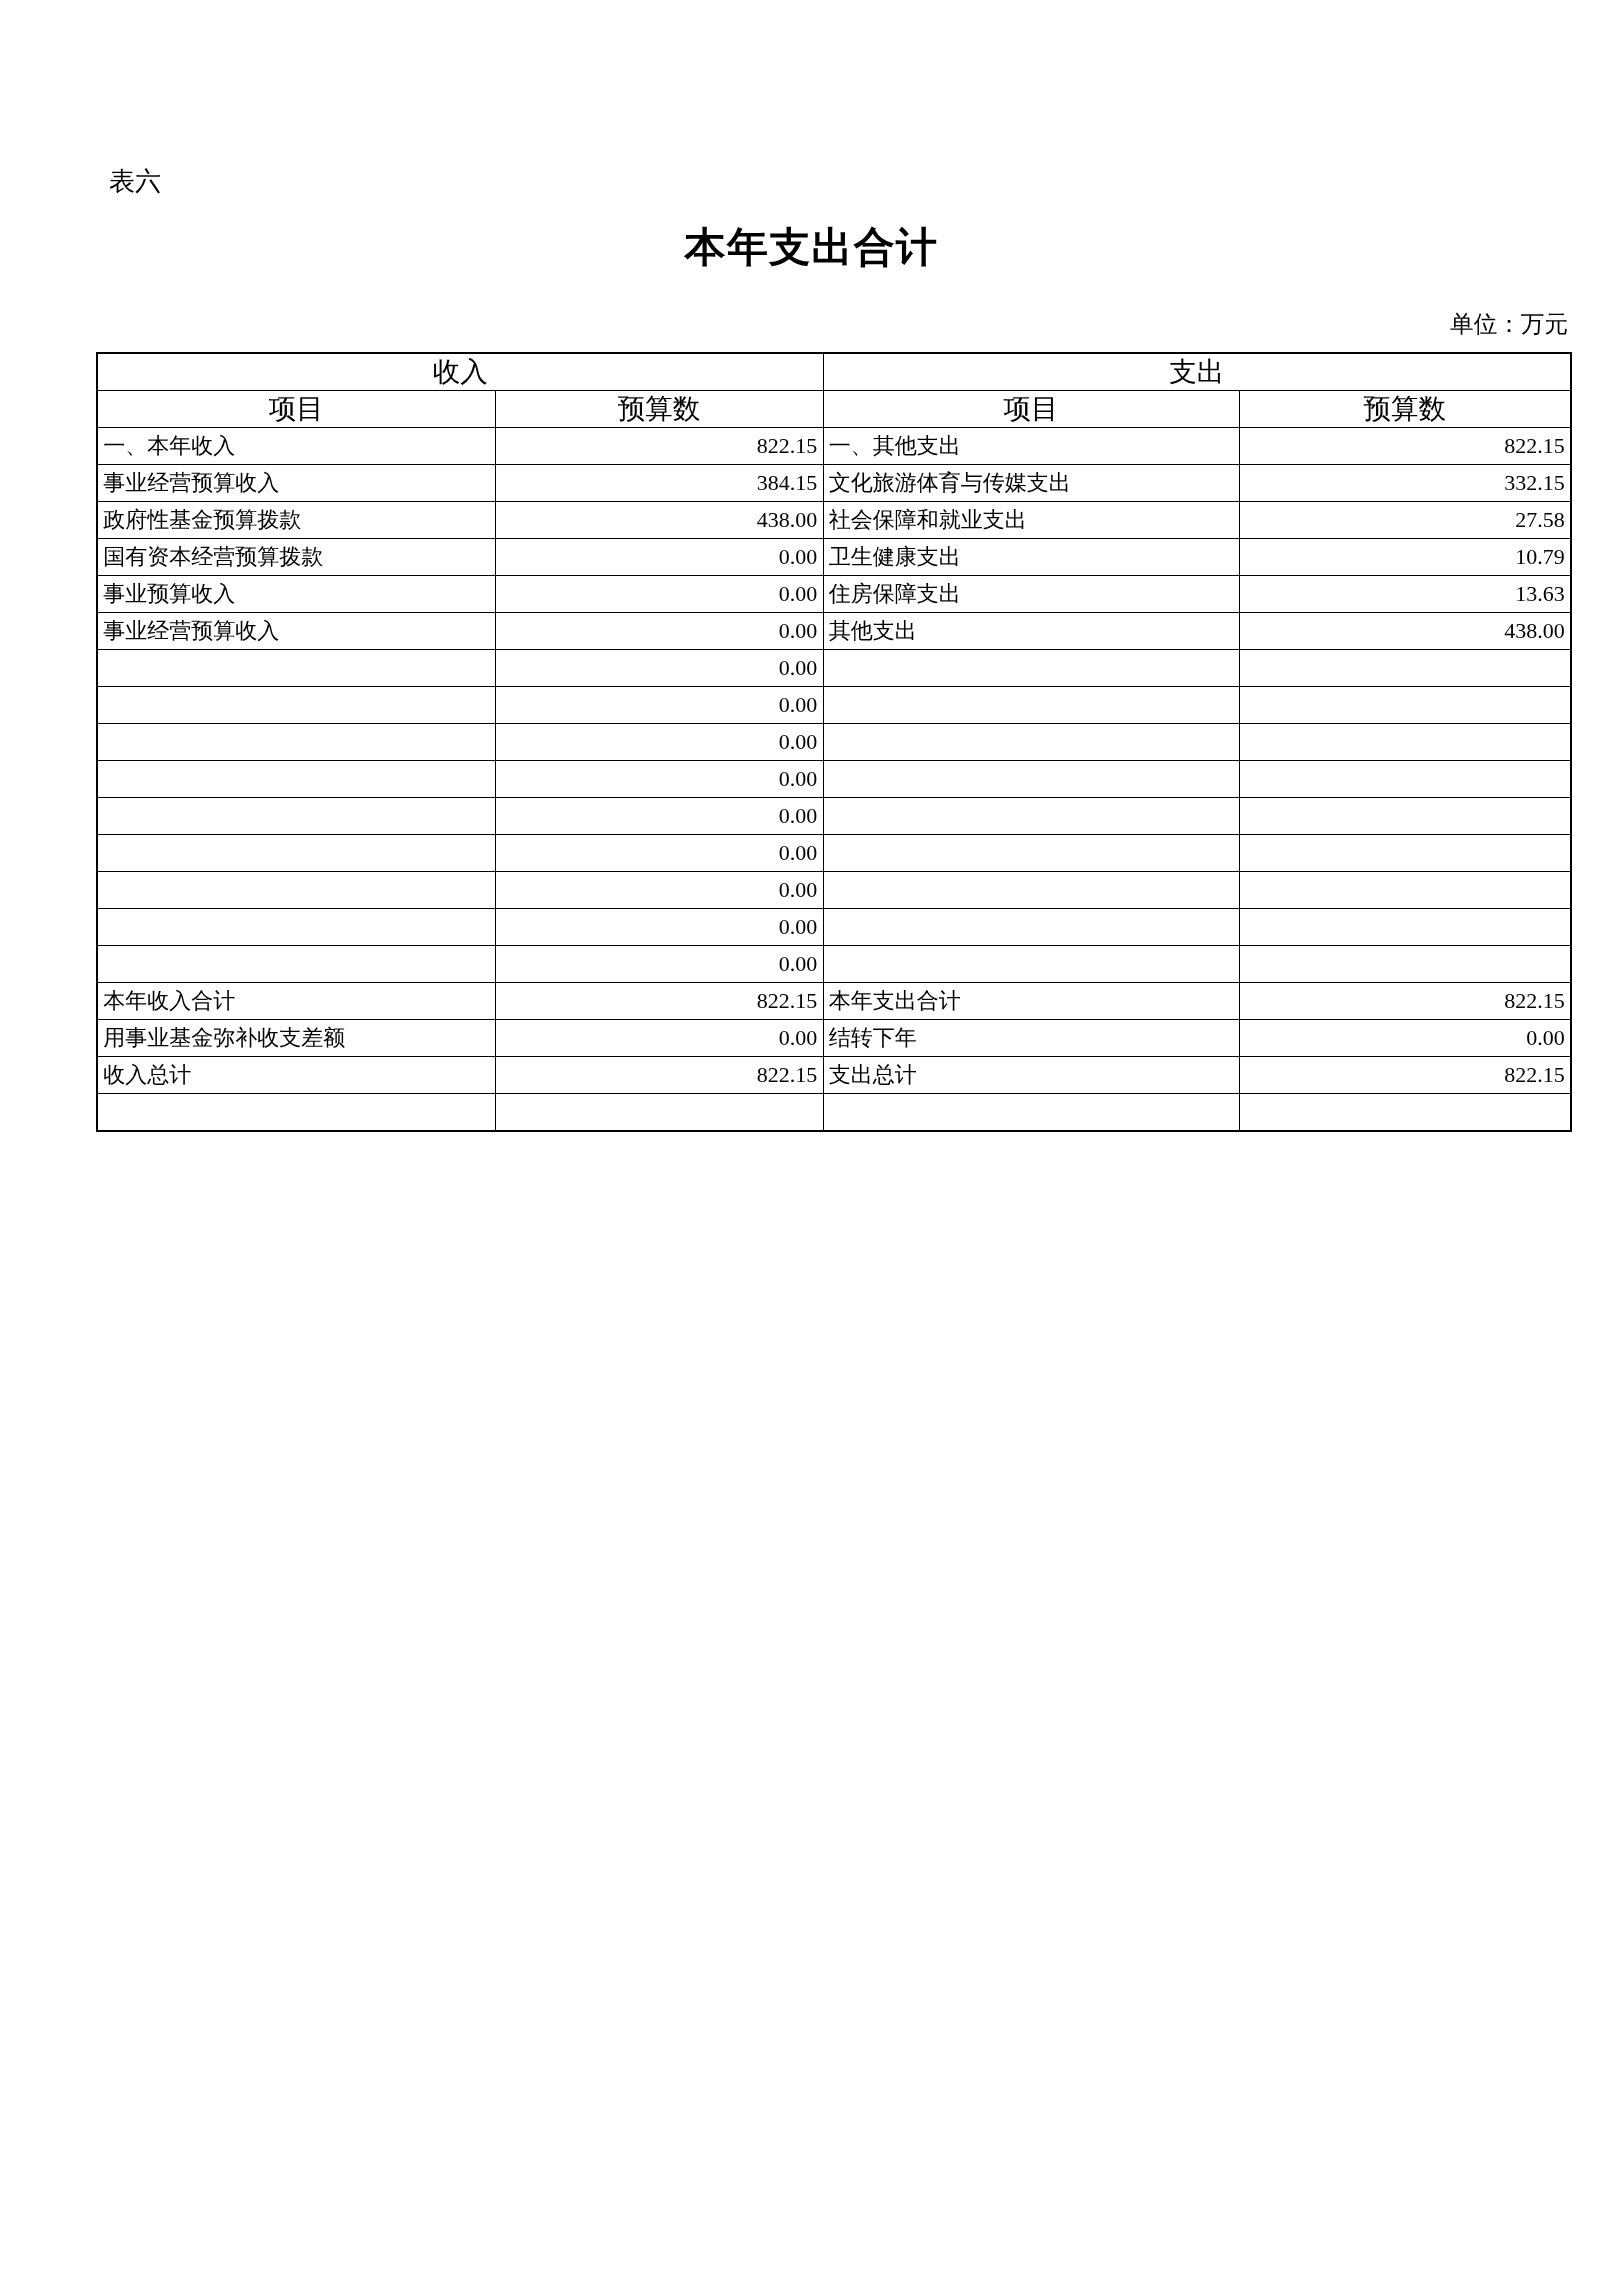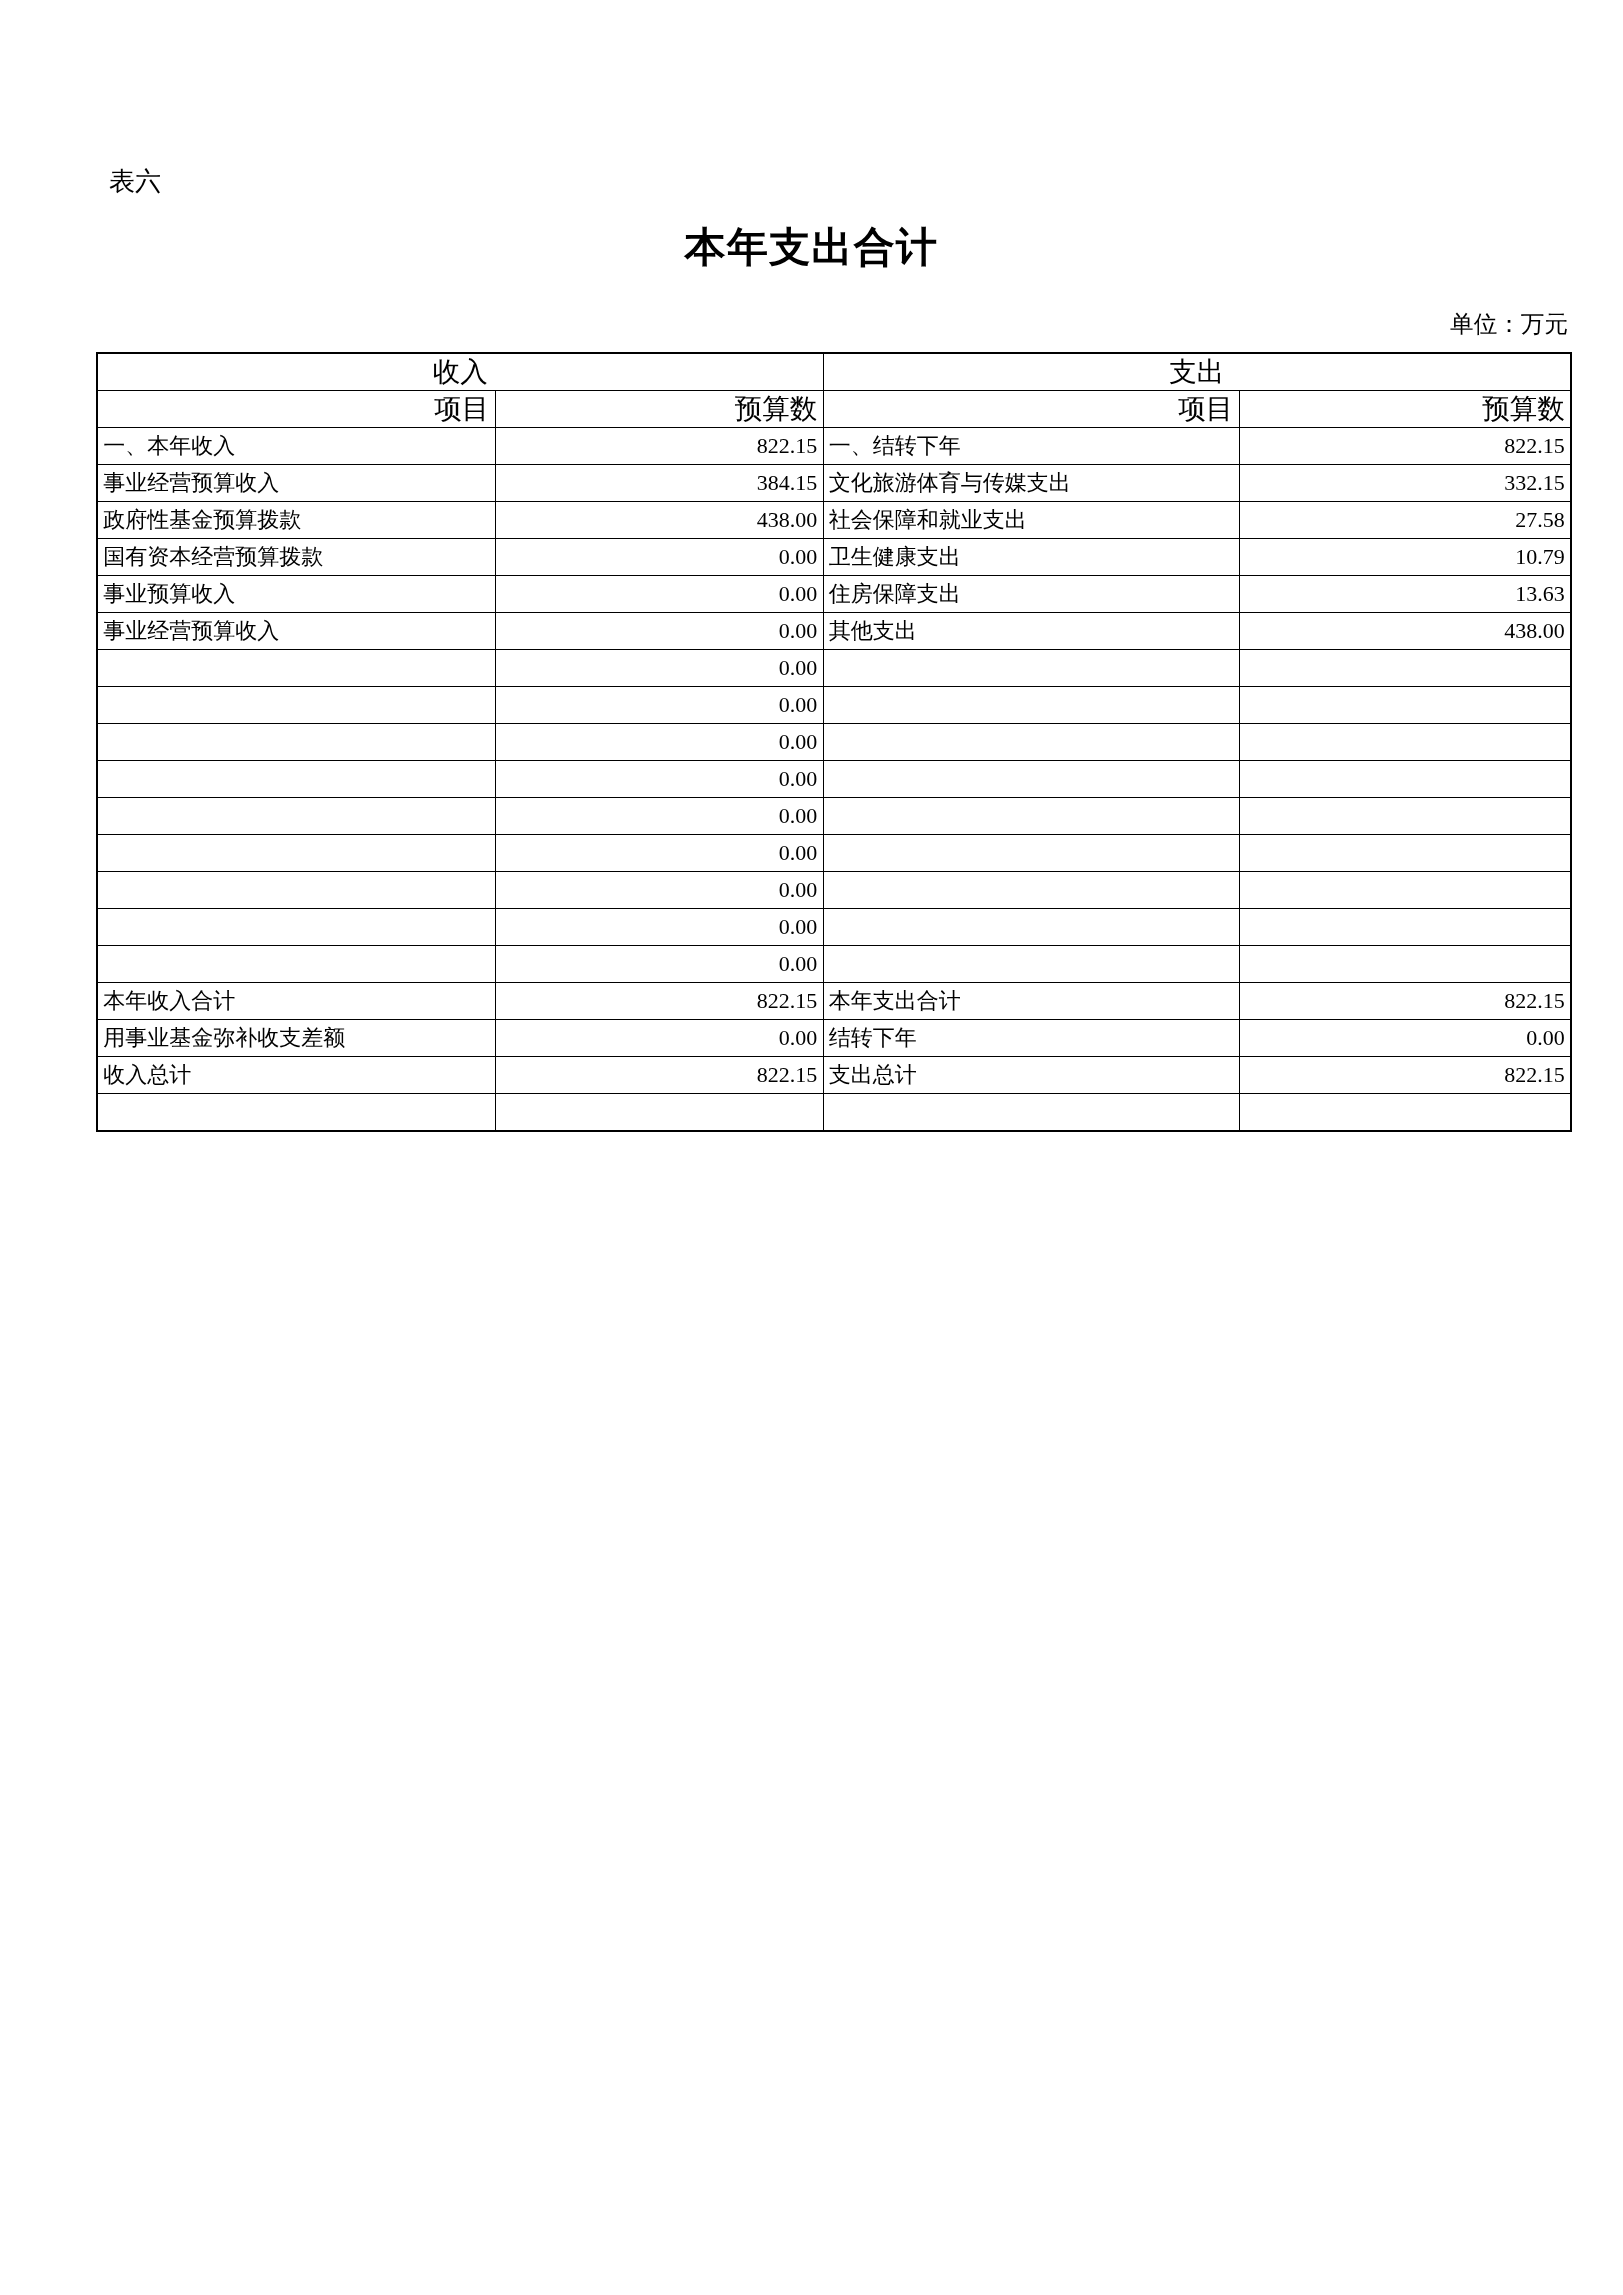--- a/index.html
+++ b/index.html
@@ -93,21 +93,21 @@
 
   td.grp-head {
     height: 61px;
     text-align: center;
     font-size: 27.5px;
     border-bottom-width: 2.6px;
   }
 
   td.col-head {
     height: 47px;
-    text-align: right;
+    text-align: center;
     font-size: 27.5px;
     border-bottom-width: 2px;
   }
 
   td.label  { text-align: left; }
   td.value  { text-align: right; padding-right: 6.5px; }
 
   td.indent { padding-left: 58px; }
 
   td.tall-blank { height: 63px; }
@@ -139,21 +139,21 @@
         <tr>
           <td class="col-head">项目</td>
           <td class="col-head">预算数</td>
           <td class="col-head">项目</td>
           <td class="col-head">预算数</td>
         </tr>
 
       <tr>
             <td class="label indent">一、本年收入</td>
             <td class="value">822.15</td>
-            <td class="label indent">一、结转下年</td>
+            <td class="label indent">一、其他支出</td>
             <td class="value">822.15</td>
           </tr>
           <tr>
             <td class="label">事业经营预算收入</td>
             <td class="value">384.15</td>
             <td class="label">文化旅游体育与传媒支出</td>
             <td class="value">332.15</td>
           </tr>
           <tr>
             <td class="label">政府性基金预算拨款</td>

